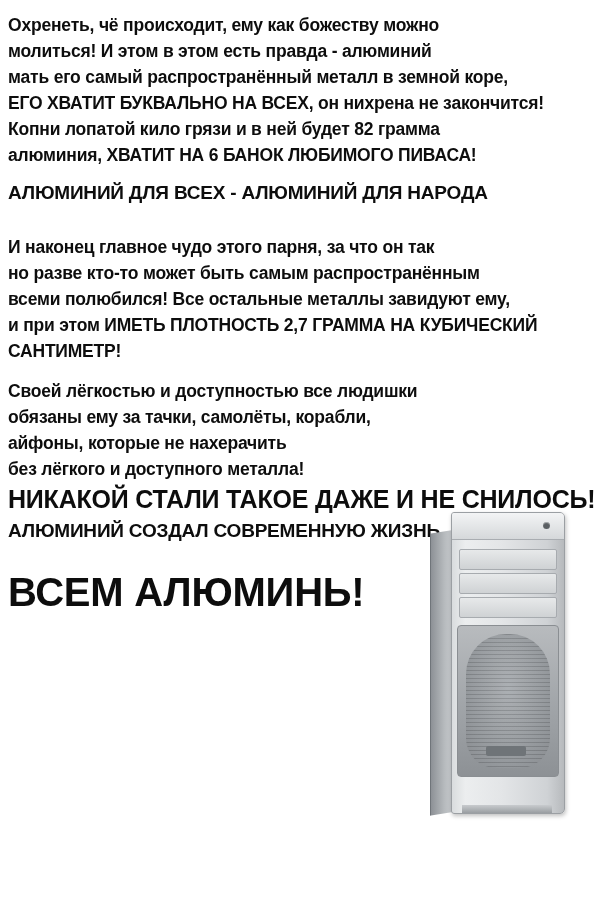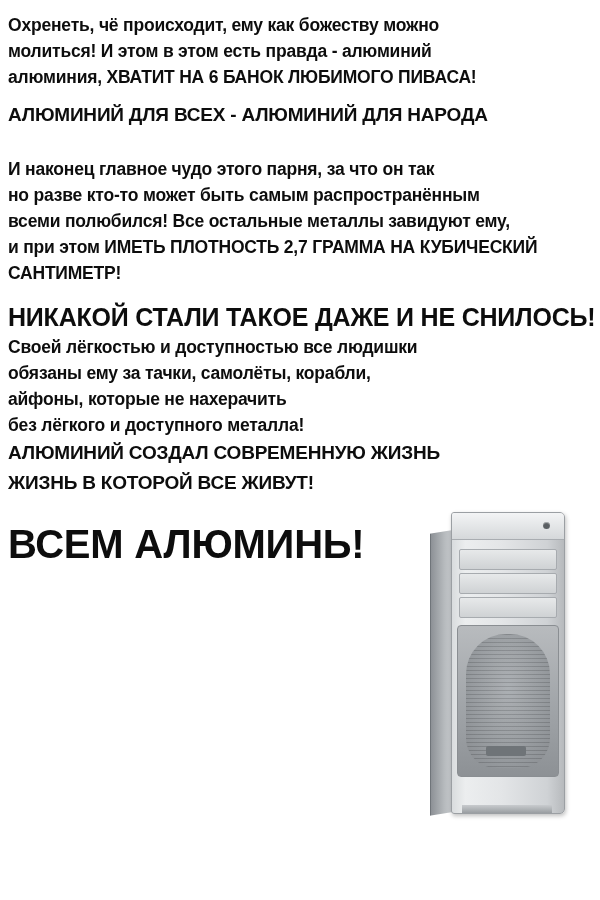--- a/index.html
+++ b/index.html
@@ -149,20 +149,23 @@
   }
 </style>
 </head>
 <body>
 
 <div class="page">
 
   <div class="block">
     <span class="line s-normal">Охренеть, чё происходит, ему как божеству можно</span>
     <span class="line s-normal">молиться! И этом в этом есть правда - алюминий</span>
+    <span class="line s-normal">мать его самый распространённый металл в земной коре,</span>
+    <span class="line s-normal">ЕГО ХВАТИТ БУКВАЛЬНО НА ВСЕХ, он нихрена не закончится!</span>
+    <span class="line s-normal">Копни лопатой кило грязи и в ней будет 82 грамма</span>
     <span class="line s-normal">алюминия, ХВАТИТ НА 6 БАНОК ЛЮБИМОГО ПИВАСА!</span>
   </div>
 
   <div class="gap-small"></div>
 
   <div class="block">
     <span class="line s-big">АЛЮМИНИЙ ДЛЯ ВСЕХ - АЛЮМИНИЙ ДЛЯ НАРОДА</span>
   </div>
 
   <div class="gap-med"></div>
@@ -171,33 +174,32 @@
     <span class="line s-normal">И наконец главное чудо этого парня, за что он так</span>
     <span class="line s-normal">но разве кто-то может быть самым распространённым</span>
     <span class="line s-normal">всеми полюбился! Все остальные металлы завидуют ему,</span>
     <span class="line s-normal">и при этом ИМЕТЬ ПЛОТНОСТЬ 2,7 ГРАММА НА КУБИЧЕСКИЙ</span>
     <span class="line s-normal">САНТИМЕТР!</span>
   </div>
 
   <div class="gap-big"></div>
 
   <div class="block">
-    <span class="line s-huge">НИКАКОЙ СТАЛИ ТАКОЕ ДАЖЕ И НЕ СНИЛОСЬ!</span>
-  </div>
-
-  <div class="block">
     <span class="line s-normal">Своей лёгкостью и доступностью все людишки</span>
     <span class="line s-normal">обязаны ему за тачки, самолёты, корабли,</span>
     <span class="line s-normal">айфоны, которые не нахерачить</span>
     <span class="line s-normal">без лёгкого и доступного металла!</span>
   </div>
 
   <div class="block">
+    <span class="line s-huge">НИКАКОЙ СТАЛИ ТАКОЕ ДАЖЕ И НЕ СНИЛОСЬ!</span>
+  </div>
+
+  <div class="block">
     <span class="line s-big">АЛЮМИНИЙ СОЗДАЛ СОВРЕМЕННУЮ ЖИЗНЬ</span>
-    <span class="line s-big">ЖИЗНЬ В КОТОРОЙ ВСЕ ЖИВУТ!</span>
   </div>
 
   <div class="gap-small"></div>
 
 
   <div class="gap-big"></div>
 
   <div class="block">
     <span class="line s-mega">ВСЕМ АЛЮМИНЬ!</span>
   </div>

